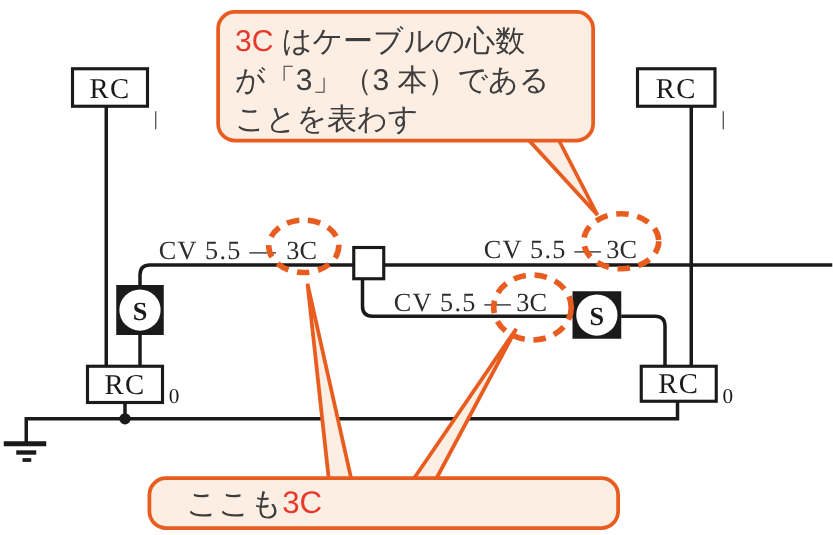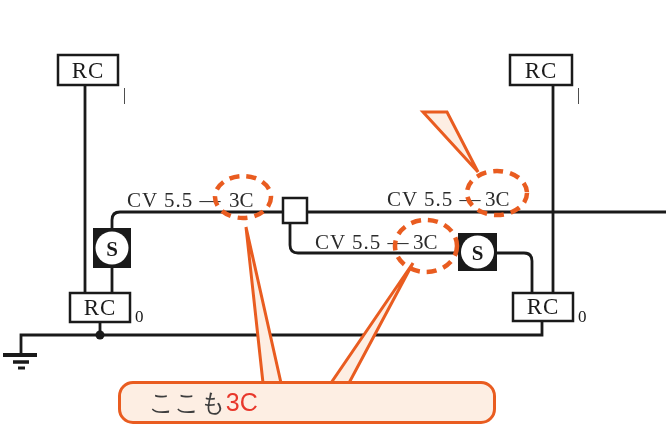--- a/index.html
+++ b/index.html
@@ -131,19 +131,24 @@
       <ellipse cx="426" cy="246" rx="31" ry="26"></ellipse>
     </g>
 
     <g fill="#fdeee3" stroke="#e95c20" stroke-width="3">
       <polygon points="423,112 447,112 478,172"></polygon>
       <polygon points="263,383 281,383 246,227"></polygon>
       <polygon points="331,383 349,383 413,263"></polygon>
     </g>
   </svg>
 
+  <div class="bubble" id="bubble-top">
+    <div><span class="hl">3C</span><span> はケーブルの心数</span></div>
+    <div>が「3」（3 本）である</div>
+    <div>ことを表わす</div>
+  </div>
 
   <div class="bubble" id="bubble-bottom">
     <span>ここも </span>
       <span class="hl">3C</span>
   </div>
 
 </div>
 
 </body></html>

